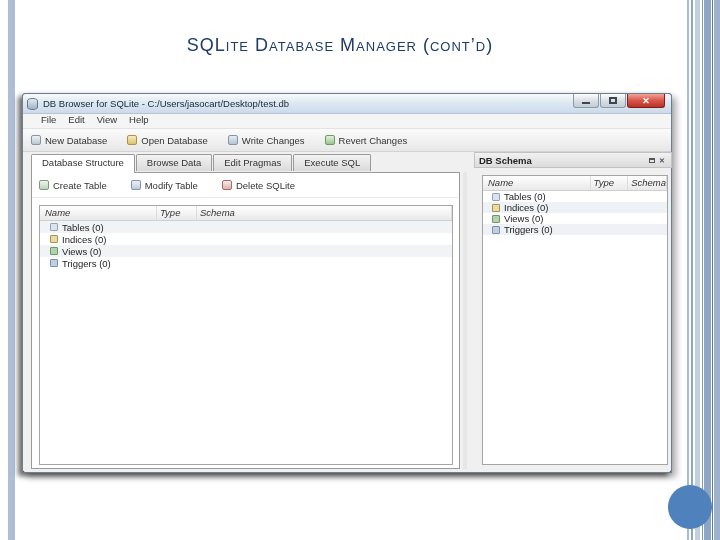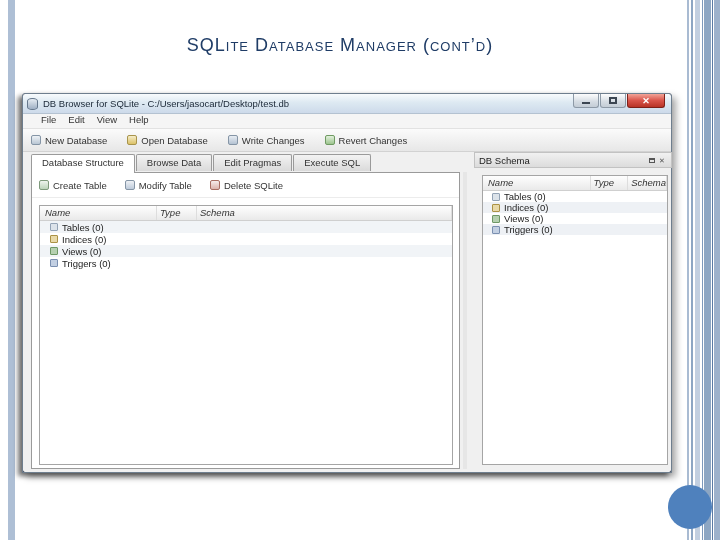--- a/index.html
+++ b/index.html
@@ -85,21 +85,21 @@
     height: 17px; line-height: 16px; padding: 0 10px; margin-right: 1px;
     background: linear-gradient(#f3f3f3, #dadada); color: #333;
     border: 1px solid #9a9a9a; border-bottom: none; border-radius: 2px 2px 0 0;
   }
   .tab.active { background: #fff; height: 19px; position: relative; z-index: 3; }
   .tab-panel {
     position: absolute; left: 8px; top: 20px; width: 429px; bottom: 3px;
     background: #fff; border: 1px solid #9a9a9a; z-index: 1;
   }
   .structure-toolbar {
-    height: 25px; display: flex; align-items: center; gap: 18px; padding: 0 7px;
+    height: 25px; display: flex; align-items: center; gap: 24px; padding: 0 7px;
     border-bottom: 1px solid #ececec; color: #333;
   }
   .ic-create { background: linear-gradient(#eef4ee,#bcd4ba); border: 1px solid #7e9a7c; }
   .ic-modify { background: linear-gradient(#eef1f5,#becbdb); border: 1px solid #8595a6; }
   .ic-delete { background: linear-gradient(#f6ecec,#dcb3ad); border: 1px solid #a86e64; }
   .tree-list {
     position: absolute; left: 7px; right: 6px; top: 32px; bottom: 3px;
     border: 1px solid #a5a5a5; background: #fff; overflow: hidden;
   }
   .tree-header {
@@ -115,21 +115,21 @@
   .node-icon { width: 8px; height: 8px; flex: 0 0 8px; border-radius: 1px; }
   .ic-table   { background: #dce3ea; border: 1px solid #93a3b5; }
   .ic-index   { background: #e8d9a8; border: 1px solid #ab9245; }
   .ic-view    { background: #b5d0b0; border: 1px solid #6e9866; }
   .ic-trigger { background: #c2cfe2; border: 1px solid #7a8fb0; }
   
   .splitter { position: absolute; left: 440px; top: 20px; bottom: 3px; width: 4px; background: #e6e6e6; }
   .dock { position: absolute; left: 451px; top: 0; width: 198px; bottom: 3px; }
   .dock-header {
     height: 16px; display: flex; align-items: center; padding: 0 4px;
-    background: linear-gradient(#f1f1f1, #dcdcdc); border: 1px solid #c2c2c2; color: #222;
+    background: linear-gradient(#f1f1f1, #dcdcdc); border: 1px solid #c2c2c2; color: #222; font-weight: bold;
   }
   .dock-title { flex: 1; }
   .dock-btn { display: flex; align-items: center; justify-content: center; width: 10px; height: 10px; color: #555; }
   .glyph-float { width: 6px; height: 5px; border: 1px solid #555; border-top-width: 2px; }
   .dock-close-glyph { font-size: 7px; line-height: 7px; }
   .dock-list {
     position: absolute; left: 8px; right: 4px; top: 23px; bottom: 4px;
     border: 1px solid #a5a5a5; background: #fff; overflow: hidden;
   }
   .dock-list .col-name { width: 112px; padding-left: 5px; }

